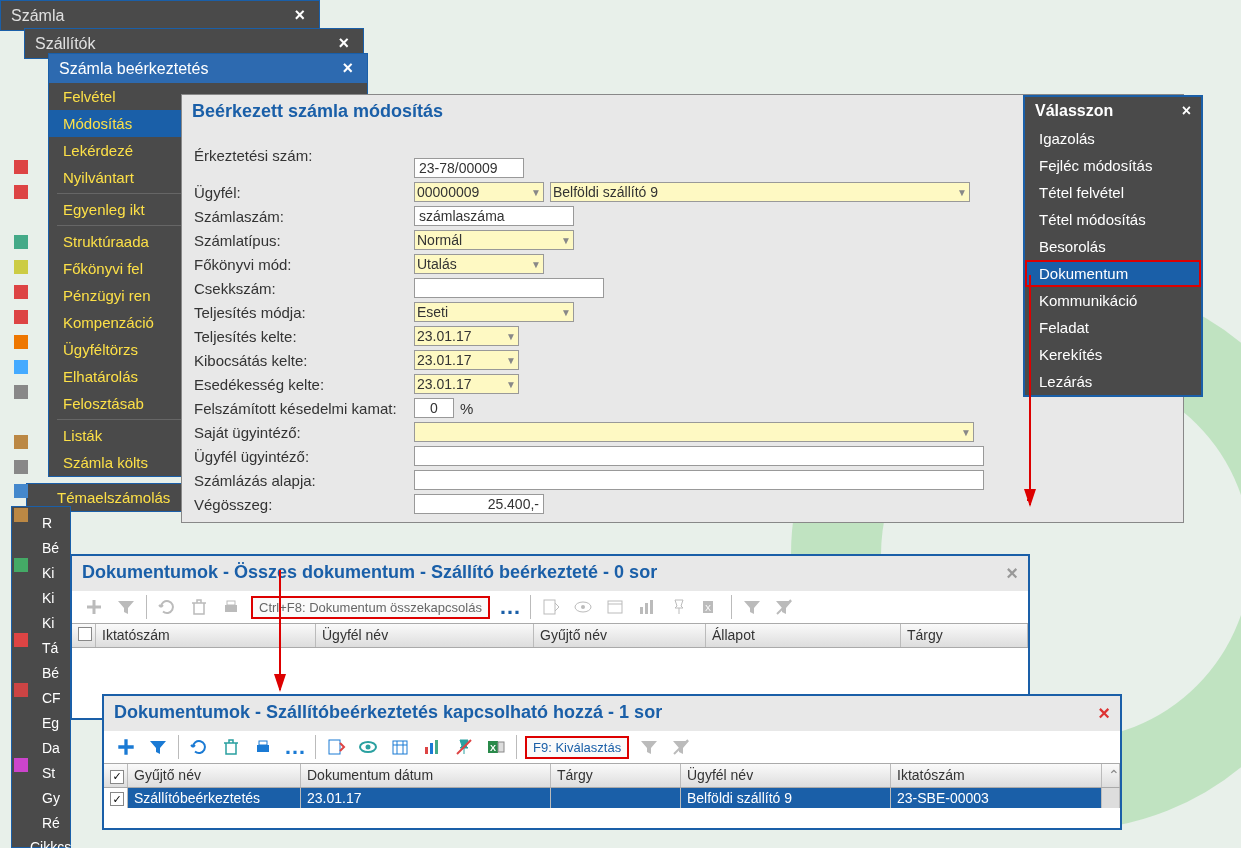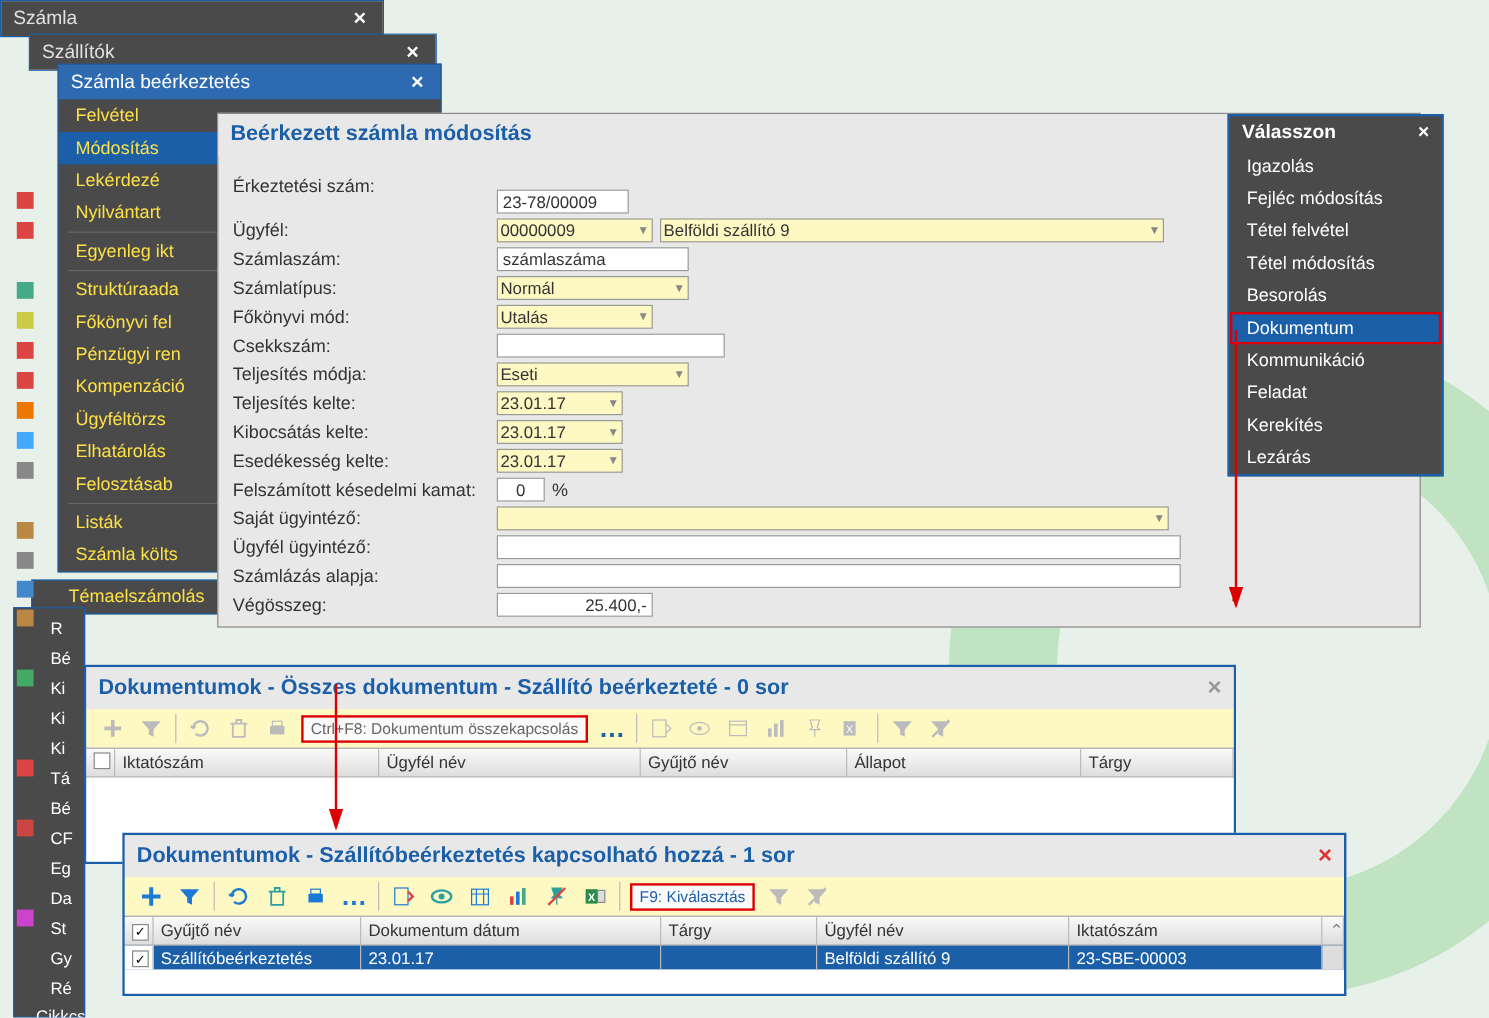--- a/index.html
+++ b/index.html
@@ -22,21 +22,21 @@
 .menu-item .arrow { margin-left: auto; font-size: 10px; }
 .menu-sep { height: 1px; background: #666; margin: 2px 8px; }
 
 .form-row { display: flex; align-items: center; padding: 2px 12px; font-size: 15px; color: #333; }
 .form-label { width: 220px; }
 .form-input { border: 1px solid #999; padding: 1px 4px; font-size: 14px; background: #fff; height: 20px; }
 .form-select { border: 1px solid #999; padding: 0 2px; font-size: 14px; background: #fef9c3; height: 20px; display: inline-flex; align-items: center; justify-content: space-between; }
 .form-select .chev { color: #888; font-size: 10px; margin-left: 4px; }
 
 .panel-title { color: #1a5fa8; font-size: 18px; font-weight: bold; padding: 6px 10px; display: flex; justify-content: space-between; background: #e8e8e8; }
-.toolbar { display: flex; align-items: center; gap: 8px; padding: 4px 10px; background: #fef9c3; }
+.toolbar { display: flex; align-items: center; gap: 8px; padding: 4px 10px; background: #ffffff; }
 .toolbar .ico { width: 24px; height: 24px; display: inline-flex; align-items: center; justify-content: center; color: #888; }
 .toolbar .ico.active { color: #1a5fa8; }
 .toolbar .ico.teal { color: #2aa0a0; }
 .toolbar .sep { width: 1px; height: 24px; background: #bbb; }
 .tooltip-box { border: 2px solid #d00; padding: 2px 6px; color: #666; font-size: 13px; background: #fafafa; }
 
 .grid-header { display: flex; background: linear-gradient(#fafafa,#ddd); border-top: 1px solid #aaa; border-bottom: 1px solid #aaa; font-size: 14px; color: #333; }
 .grid-header .col { padding: 3px 6px; border-right: 1px solid #bbb; }
 .grid-body { background: #fff; height: 70px; }
 .grid-row { display: flex; font-size: 14px; }

